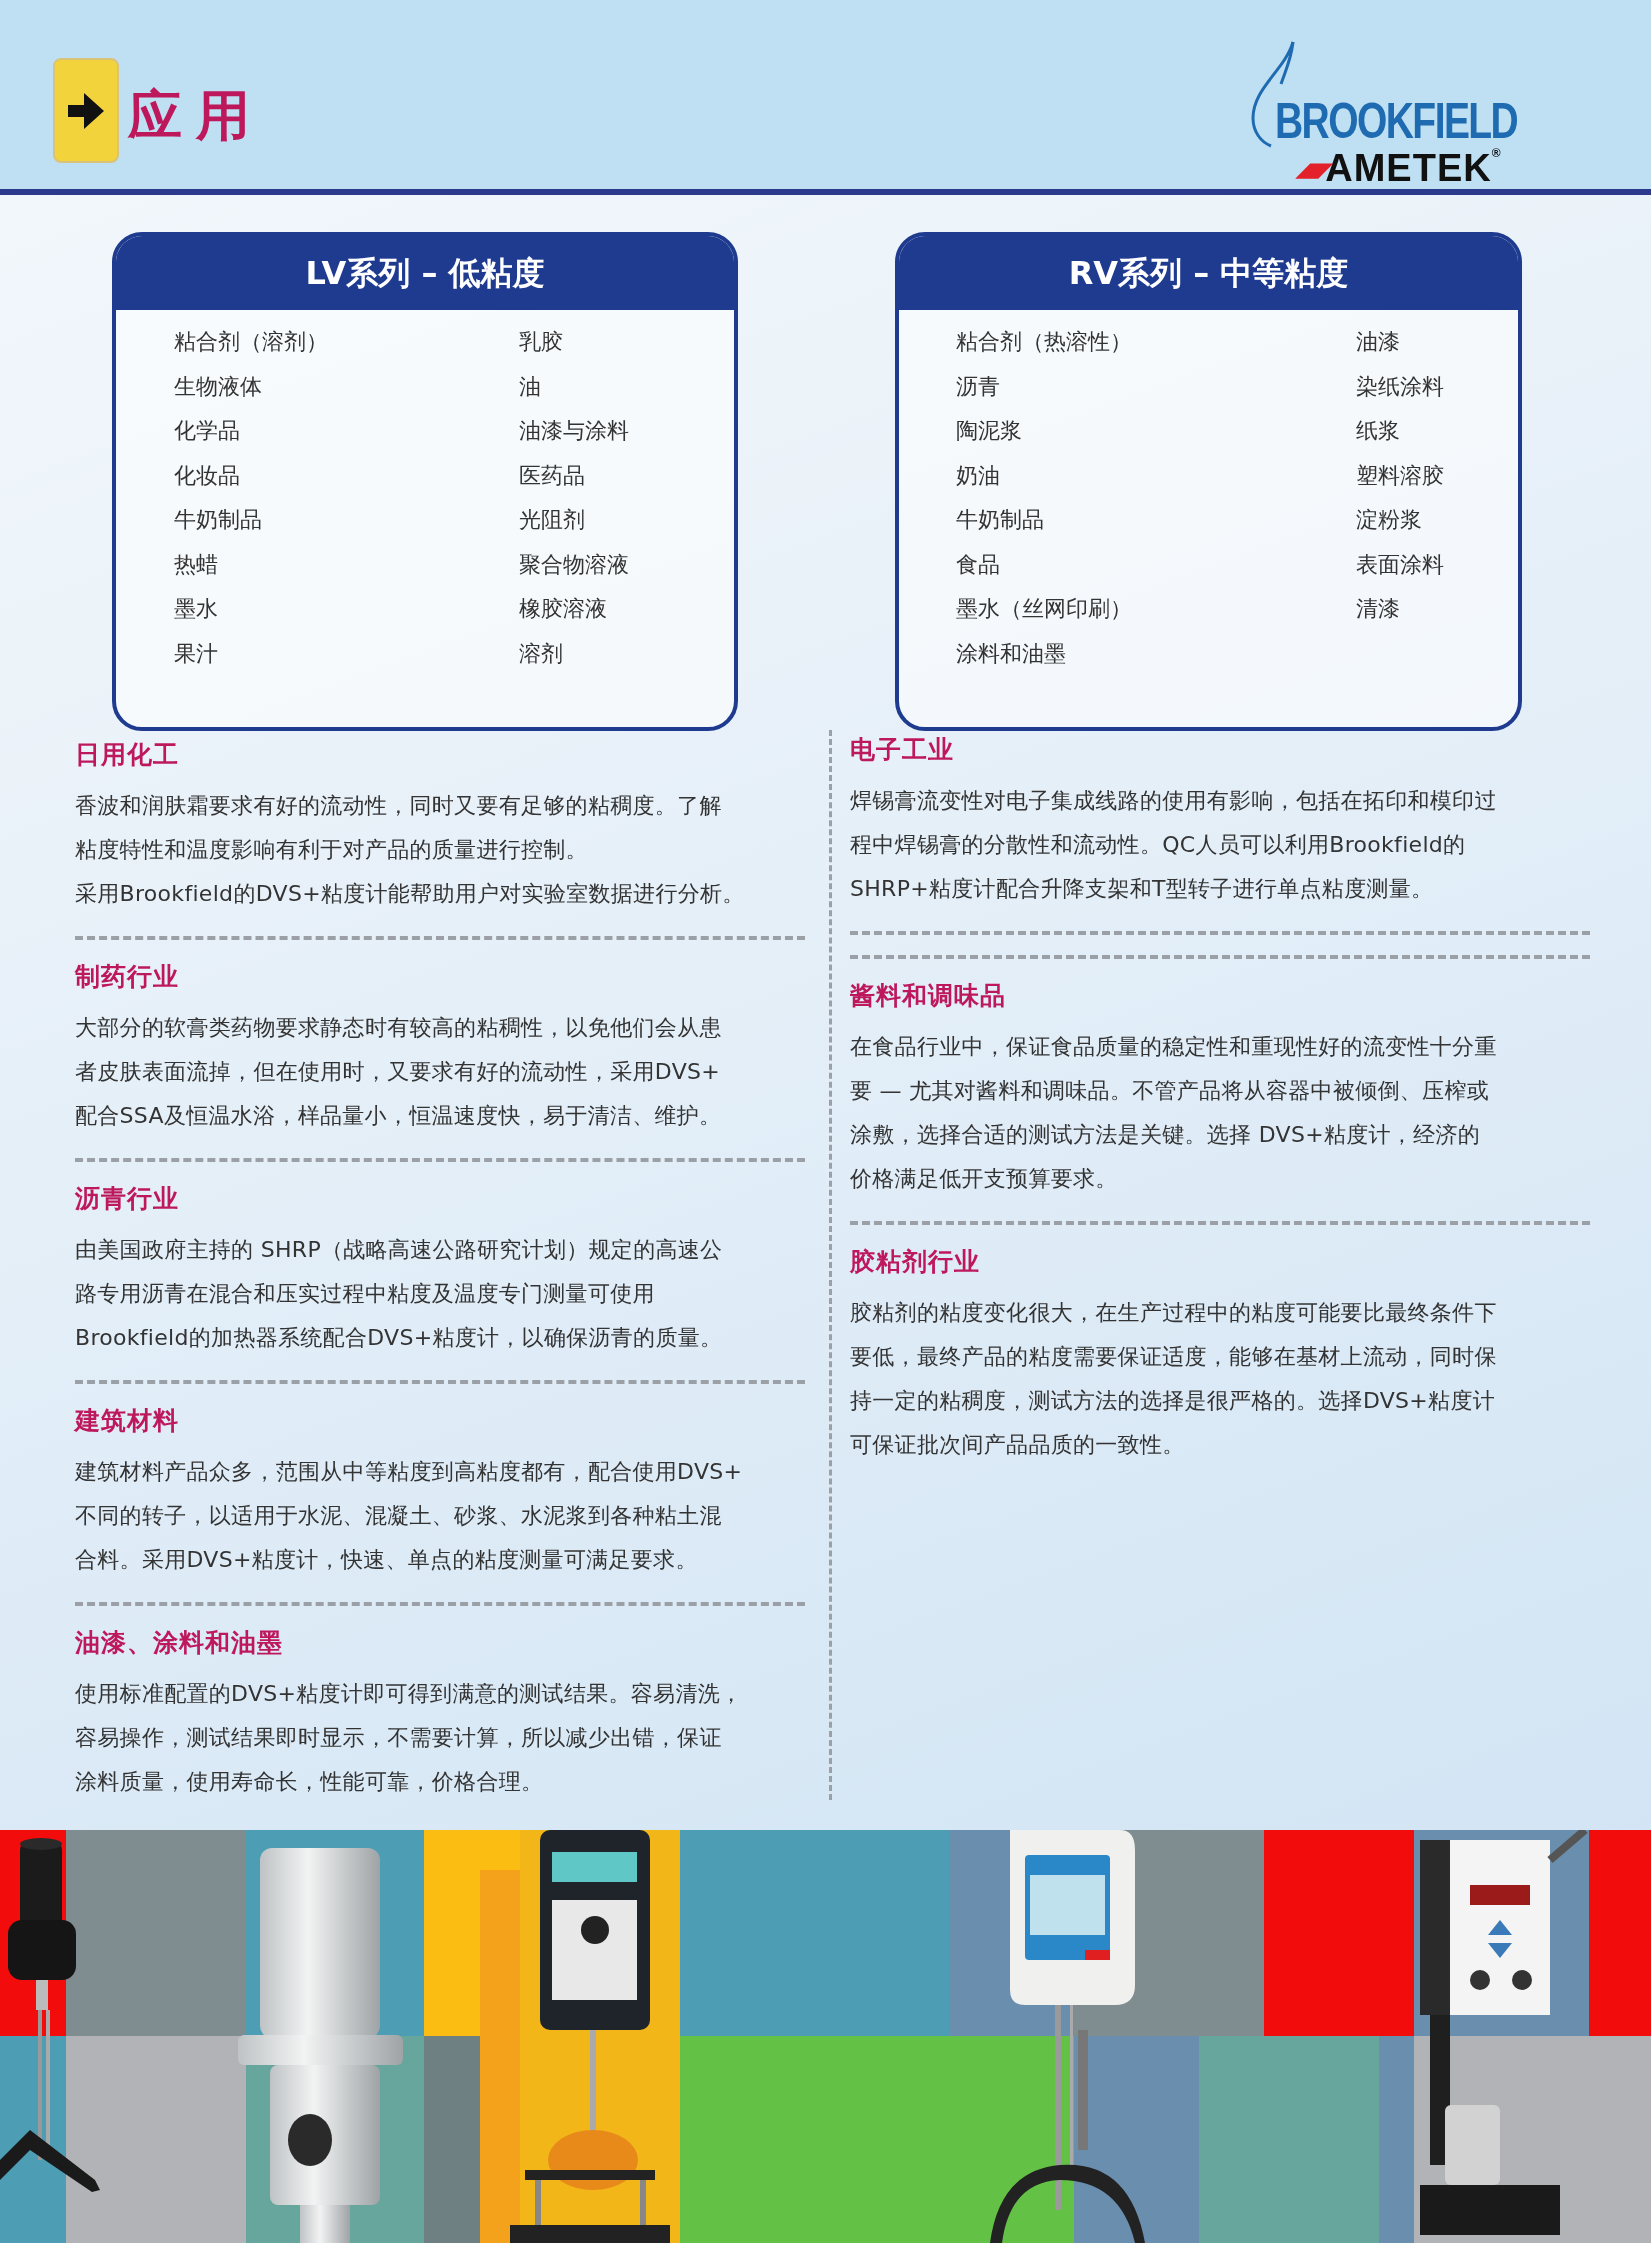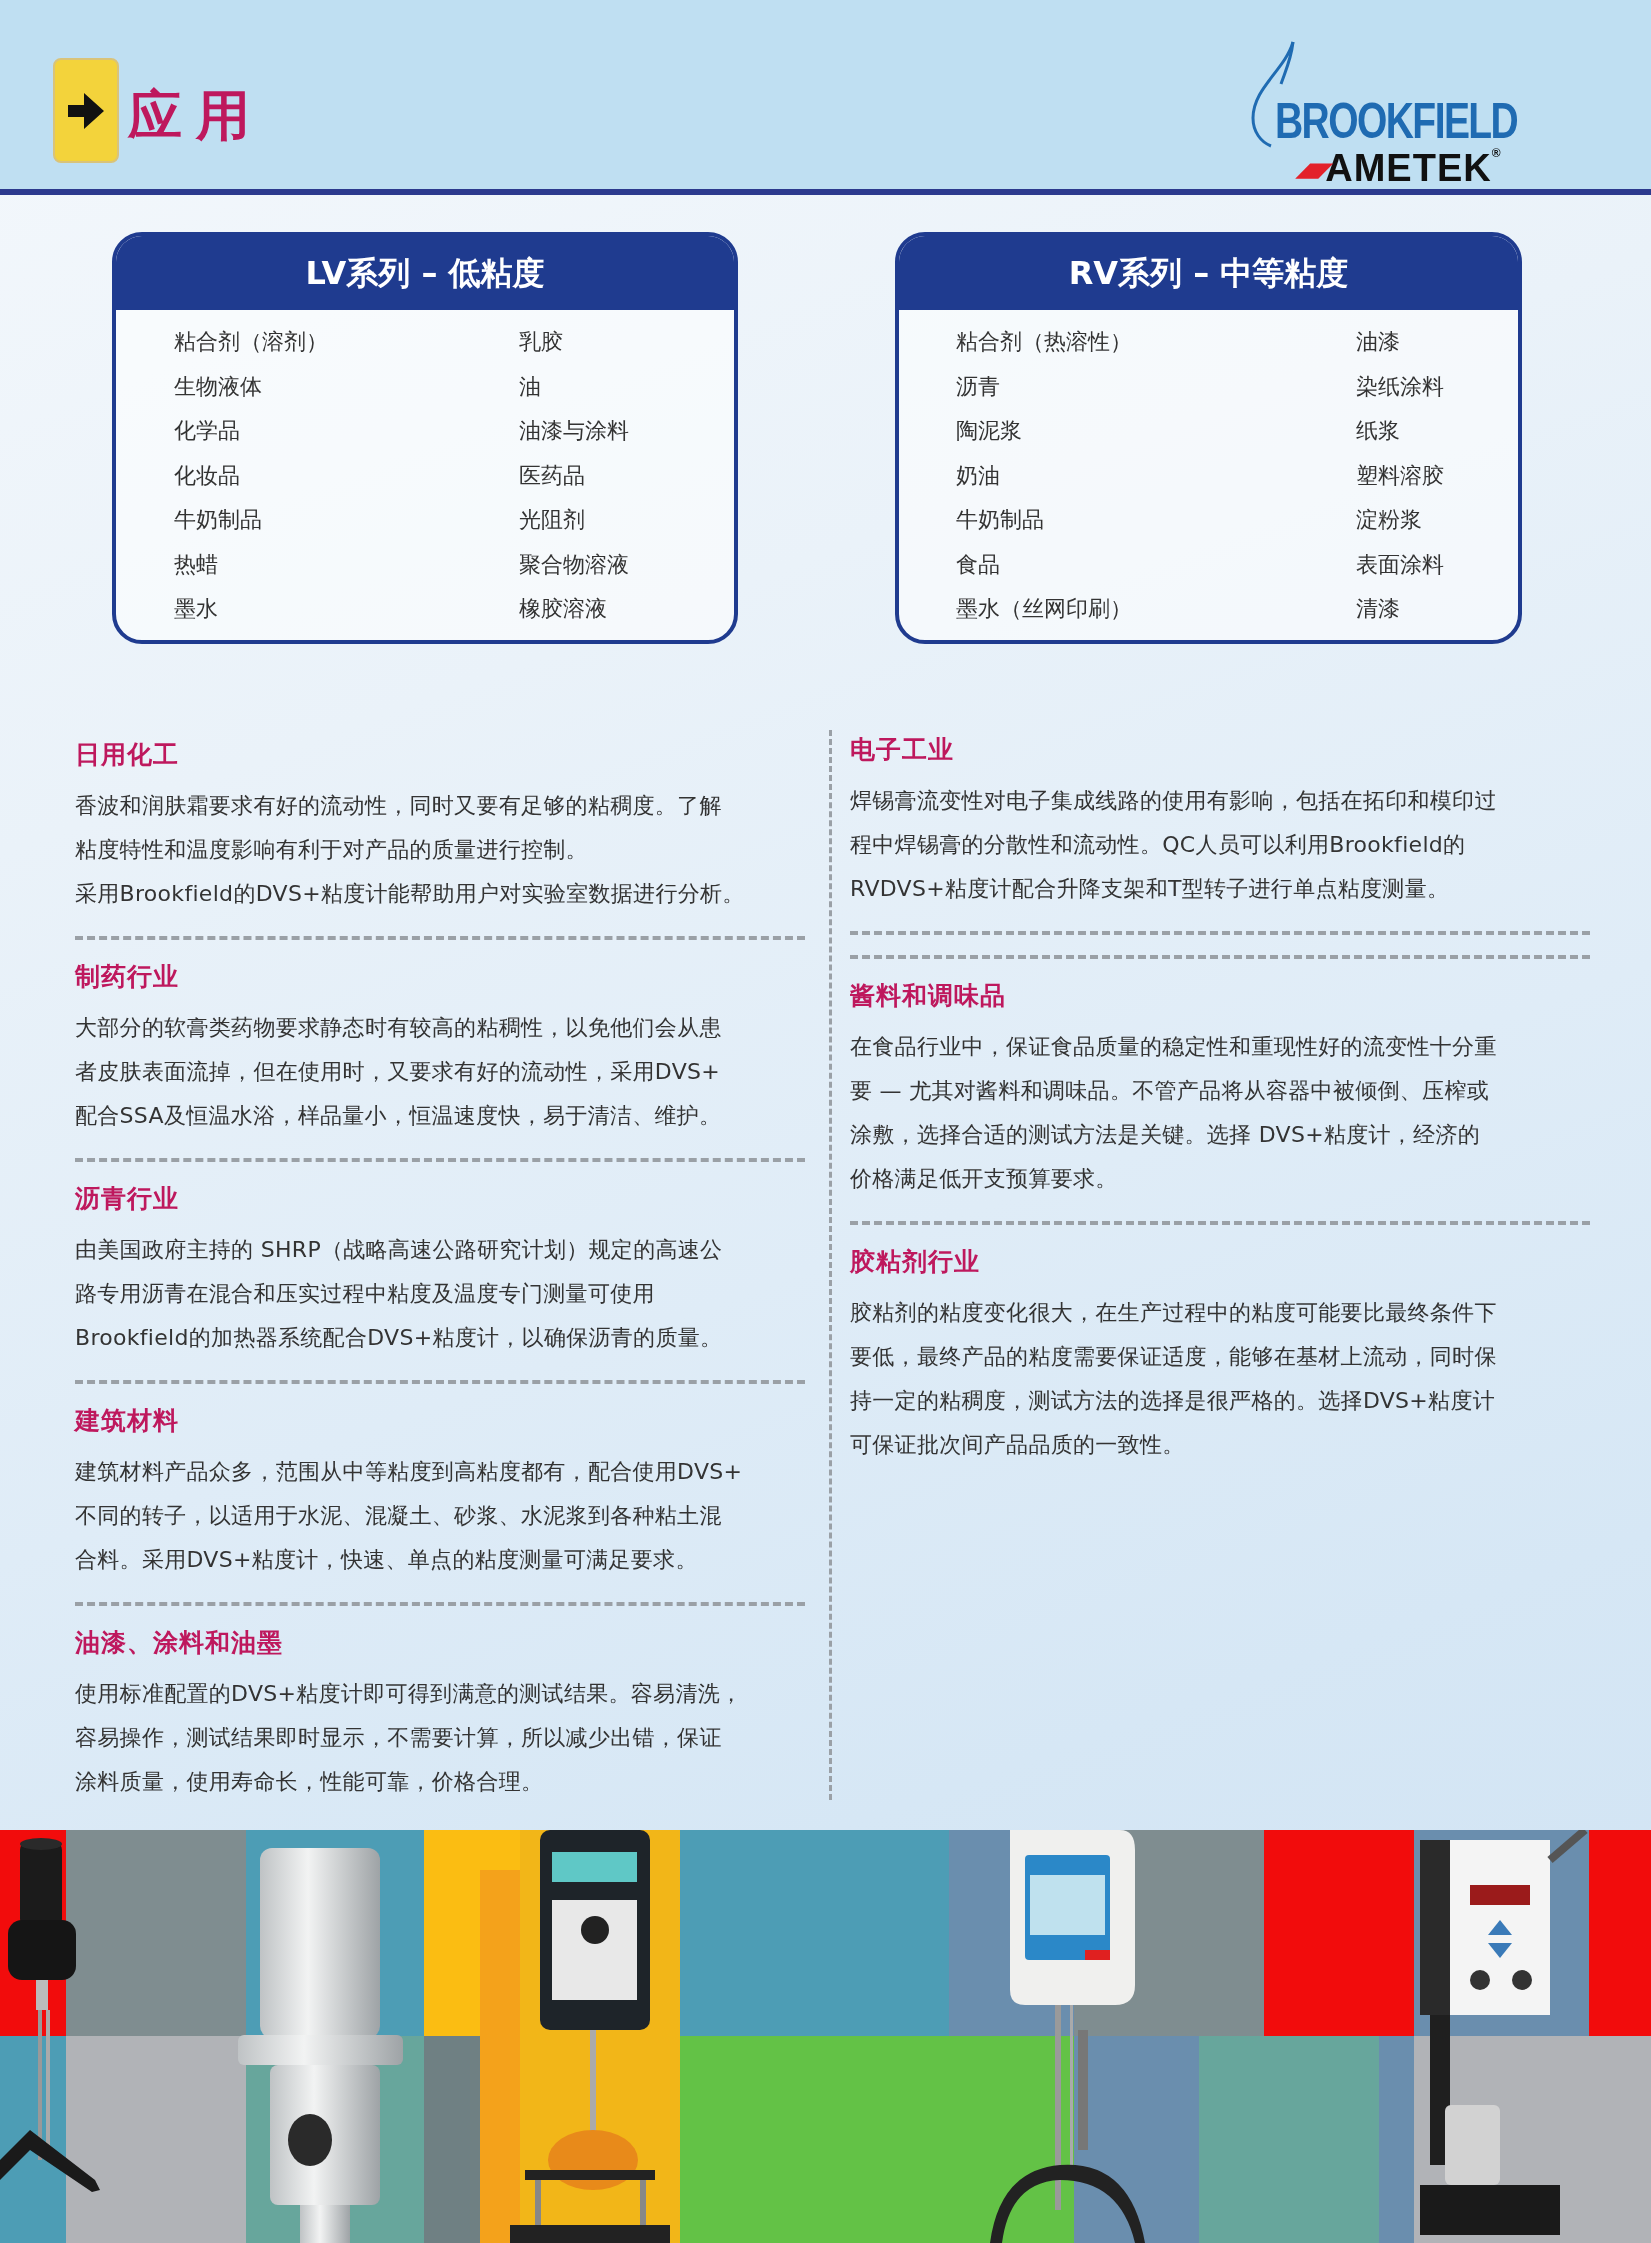--- a/index.html
+++ b/index.html
@@ -36,21 +36,21 @@
     .logo-ametek {
       position: absolute; left: 56px; top: 106px;
       font-family: "Liberation Sans", sans-serif; font-weight: bold; font-size: 38px;
       color: #111; letter-spacing: 1px;
     }
     .logo-ametek .slash { color: #e3212b; display: inline-block; transform: skewX(-25deg); margin-right: -6px; }
     .logo-ametek sup { font-size: 12px; vertical-align: top; }
 
     
     .series-box {
-      position: absolute; top: 232px; height: 412px;
+      position: absolute; top: 232px; height: 499px;
       border: 4px solid #1f3b8f; border-radius: 30px; background: rgba(255,255,255,0.55);
       overflow: hidden;
     }
     .series-box.lv { left: 112px; width: 626px; }
     .series-box.rv { left: 895px; width: 627px; }
     .series-head {
       height: 74px; background: #1f3b8f; color: #fff;
       font-size: 32px; font-weight: bold; text-align: center; line-height: 74px;
     }
     .series-cols { display: flex; padding: 10px 0 0 0; }
@@ -198,21 +198,21 @@
     <p>容易操作，测试结果即时显示，不需要计算，所以减少出错，保证</p>
     <p>涂料质量，使用寿命长，性能可靠，价格合理。</p>
   </div>
 </div>
 
 <div class="col-right">
   <div class="section">
     <h2>电子工业</h2>
     <p>焊锡膏流变性对电子集成线路的使用有影响，包括在拓印和模印过</p>
     <p>程中焊锡膏的分散性和流动性。QC人员可以利用Brookfield的</p>
-    <p>RVDVS+粘度计配合升降支架和T型转子进行单点粘度测量。</p>
+    <p>SHRP+粘度计配合升降支架和T型转子进行单点粘度测量。</p>
   </div>
   <div class="hdash"></div>
   <div class="hdash"></div>
   <div class="section">
     <h2>酱料和调味品</h2>
     <p>在食品行业中，保证食品质量的稳定性和重现性好的流变性十分重</p>
     <p>要 — 尤其对酱料和调味品。不管产品将从容器中被倾倒、压榨或</p>
     <p>涂敷，选择合适的测试方法是关键。选择 DVS+粘度计，经济的</p>
     <p>价格满足低开支预算要求。</p>
   </div>

